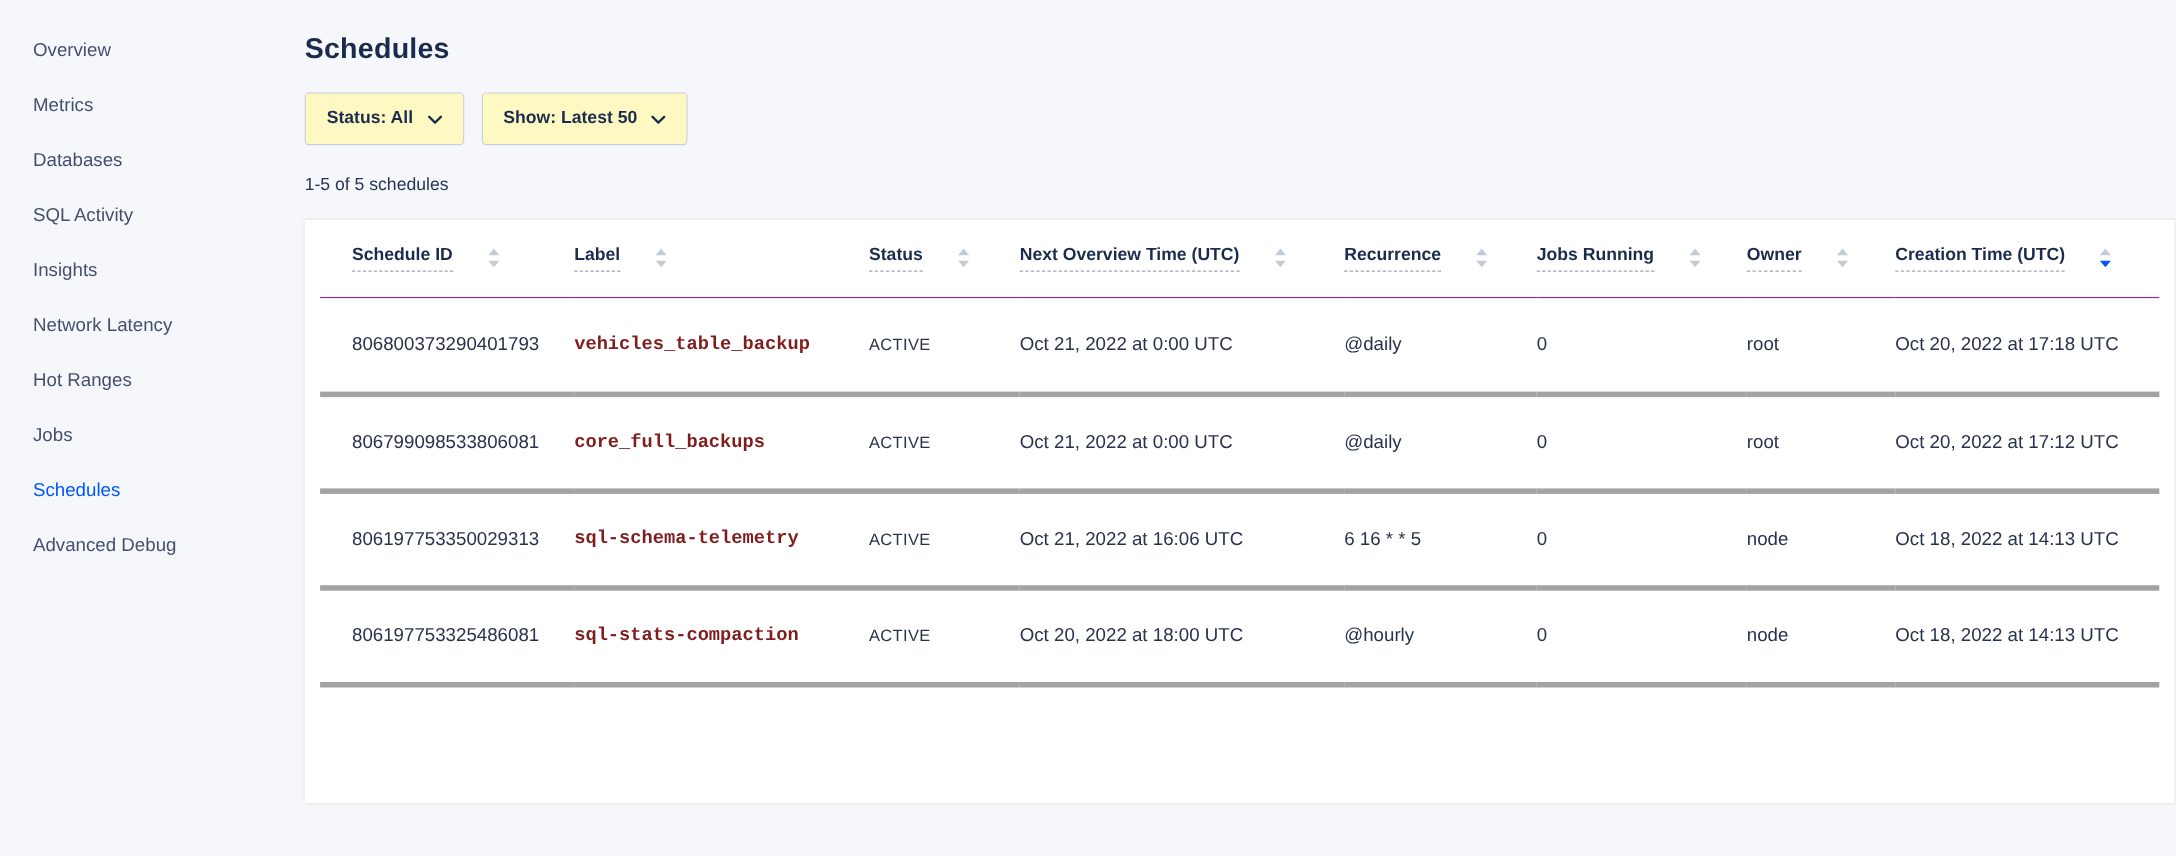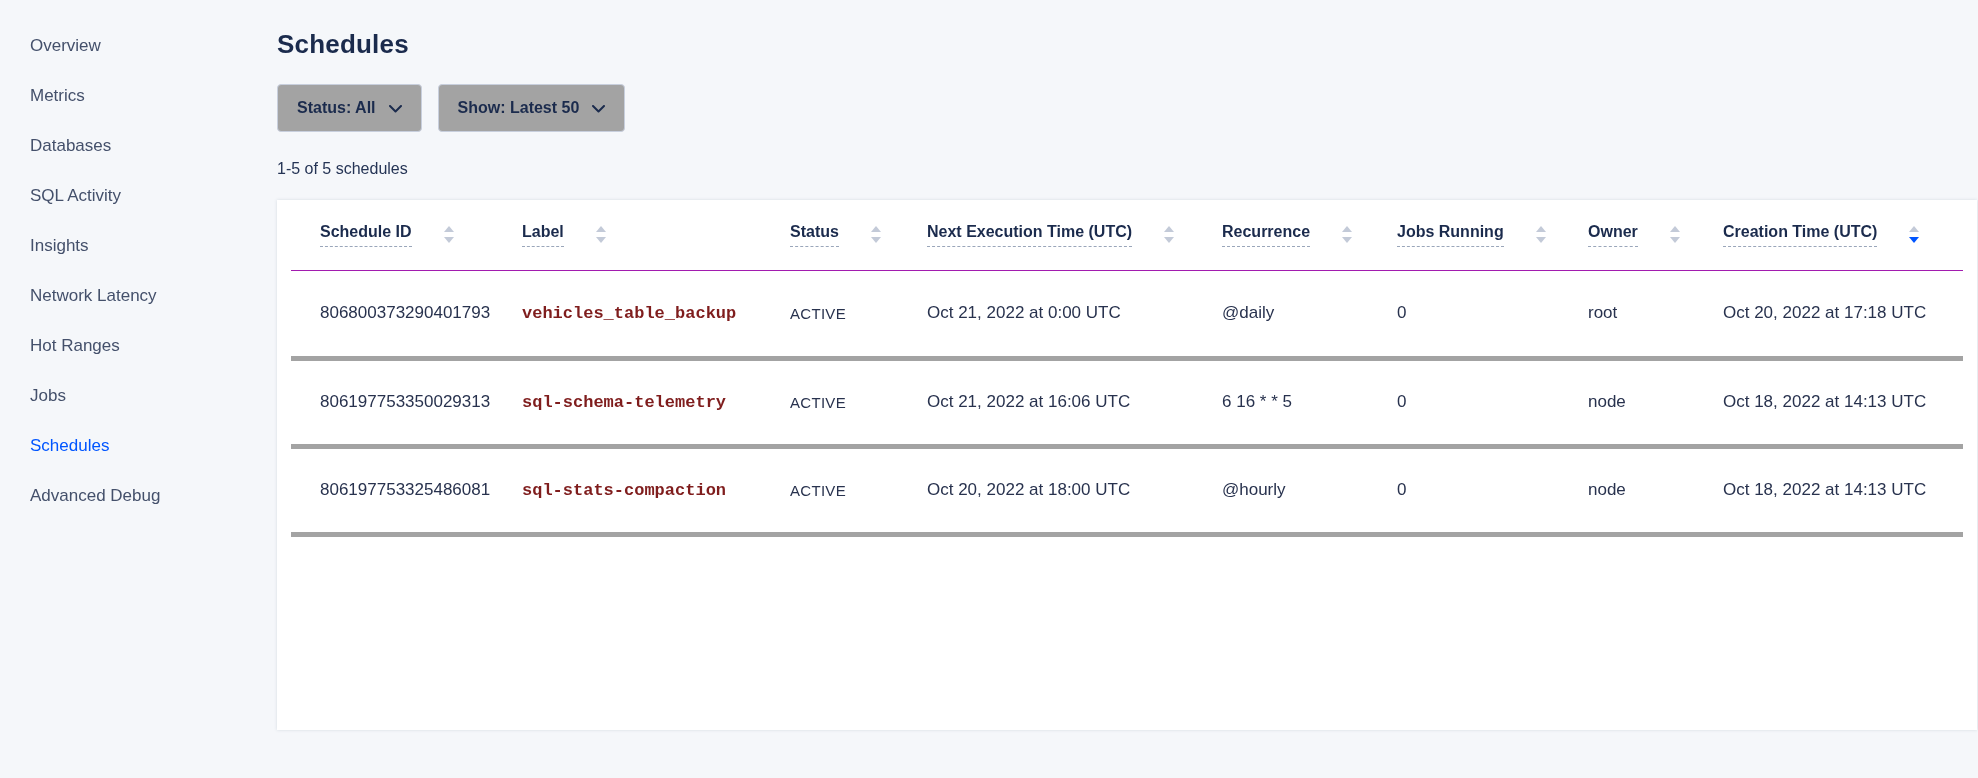--- a/index.html
+++ b/index.html
@@ -47,21 +47,21 @@
     margin: 0 0 26px 0;
     font-size: 26px;
     line-height: 28px;
     font-weight: 700;
     color: #1b2b4d;
     letter-spacing: 0.2px;
   }
   .filters { display: flex; gap: 16px; margin-bottom: 26px; }
   .dropdown {
     height: 48px;
-    background: #a3a3a3;
+    background: #fef9c3;
     border: 1px solid #c8cfdd;
     border-radius: 4px;
     display: inline-flex;
     align-items: center;
     gap: 13px;
     padding: 0 19px;
     font-family: "Liberation Sans", sans-serif;
     font-size: 16px;
     font-weight: 700;
     color: #1b2b4d;
@@ -215,21 +215,21 @@
                 <span class="sort-icon">
                     <svg width="10" height="17" viewBox="0 0 10 17">
                       <polygon class="tri tri-up" points="5,0 10,6 0,6"></polygon>
                       <polygon class="tri tri-down" points="0,11 10,11 5,17"></polygon>
                     </svg>
                   </span>
               </div>
             </th>
             <th>
               <div class="th-inner">
-                <span class="th-label">Next Execution Time (UTC)</span>
+                <span class="th-label">Next Overview Time (UTC)</span>
                 <span class="sort-icon">
                     <svg width="10" height="17" viewBox="0 0 10 17">
                       <polygon class="tri tri-up" points="5,0 10,6 0,6"></polygon>
                       <polygon class="tri tri-down" points="0,11 10,11 5,17"></polygon>
                     </svg>
                   </span>
               </div>
             </th>
             <th>
               <div class="th-inner">
@@ -282,20 +282,30 @@
             <td class="col-first cell-id">806800373290401793</td>
             <td class="cell-label">vehicles_table_backup</td>
             <td class="cell-status">ACTIVE</td>
             <td>Oct 21, 2022 at 0:00 UTC</td>
             <td>@daily</td>
             <td>0</td>
             <td>root</td>
             <td>Oct 20, 2022 at 17:18 UTC</td>
           </tr>
           <tr>
+            <td class="col-first cell-id">806799098533806081</td>
+            <td class="cell-label">core_full_backups</td>
+            <td class="cell-status">ACTIVE</td>
+            <td>Oct 21, 2022 at 0:00 UTC</td>
+            <td>@daily</td>
+            <td>0</td>
+            <td>root</td>
+            <td>Oct 20, 2022 at 17:12 UTC</td>
+          </tr>
+          <tr>
             <td class="col-first cell-id">806197753350029313</td>
             <td class="cell-label">sql-schema-telemetry</td>
             <td class="cell-status">ACTIVE</td>
             <td>Oct 21, 2022 at 16:06 UTC</td>
             <td>6 16 * * 5</td>
             <td>0</td>
             <td>node</td>
             <td>Oct 18, 2022 at 14:13 UTC</td>
           </tr>
           <tr>

